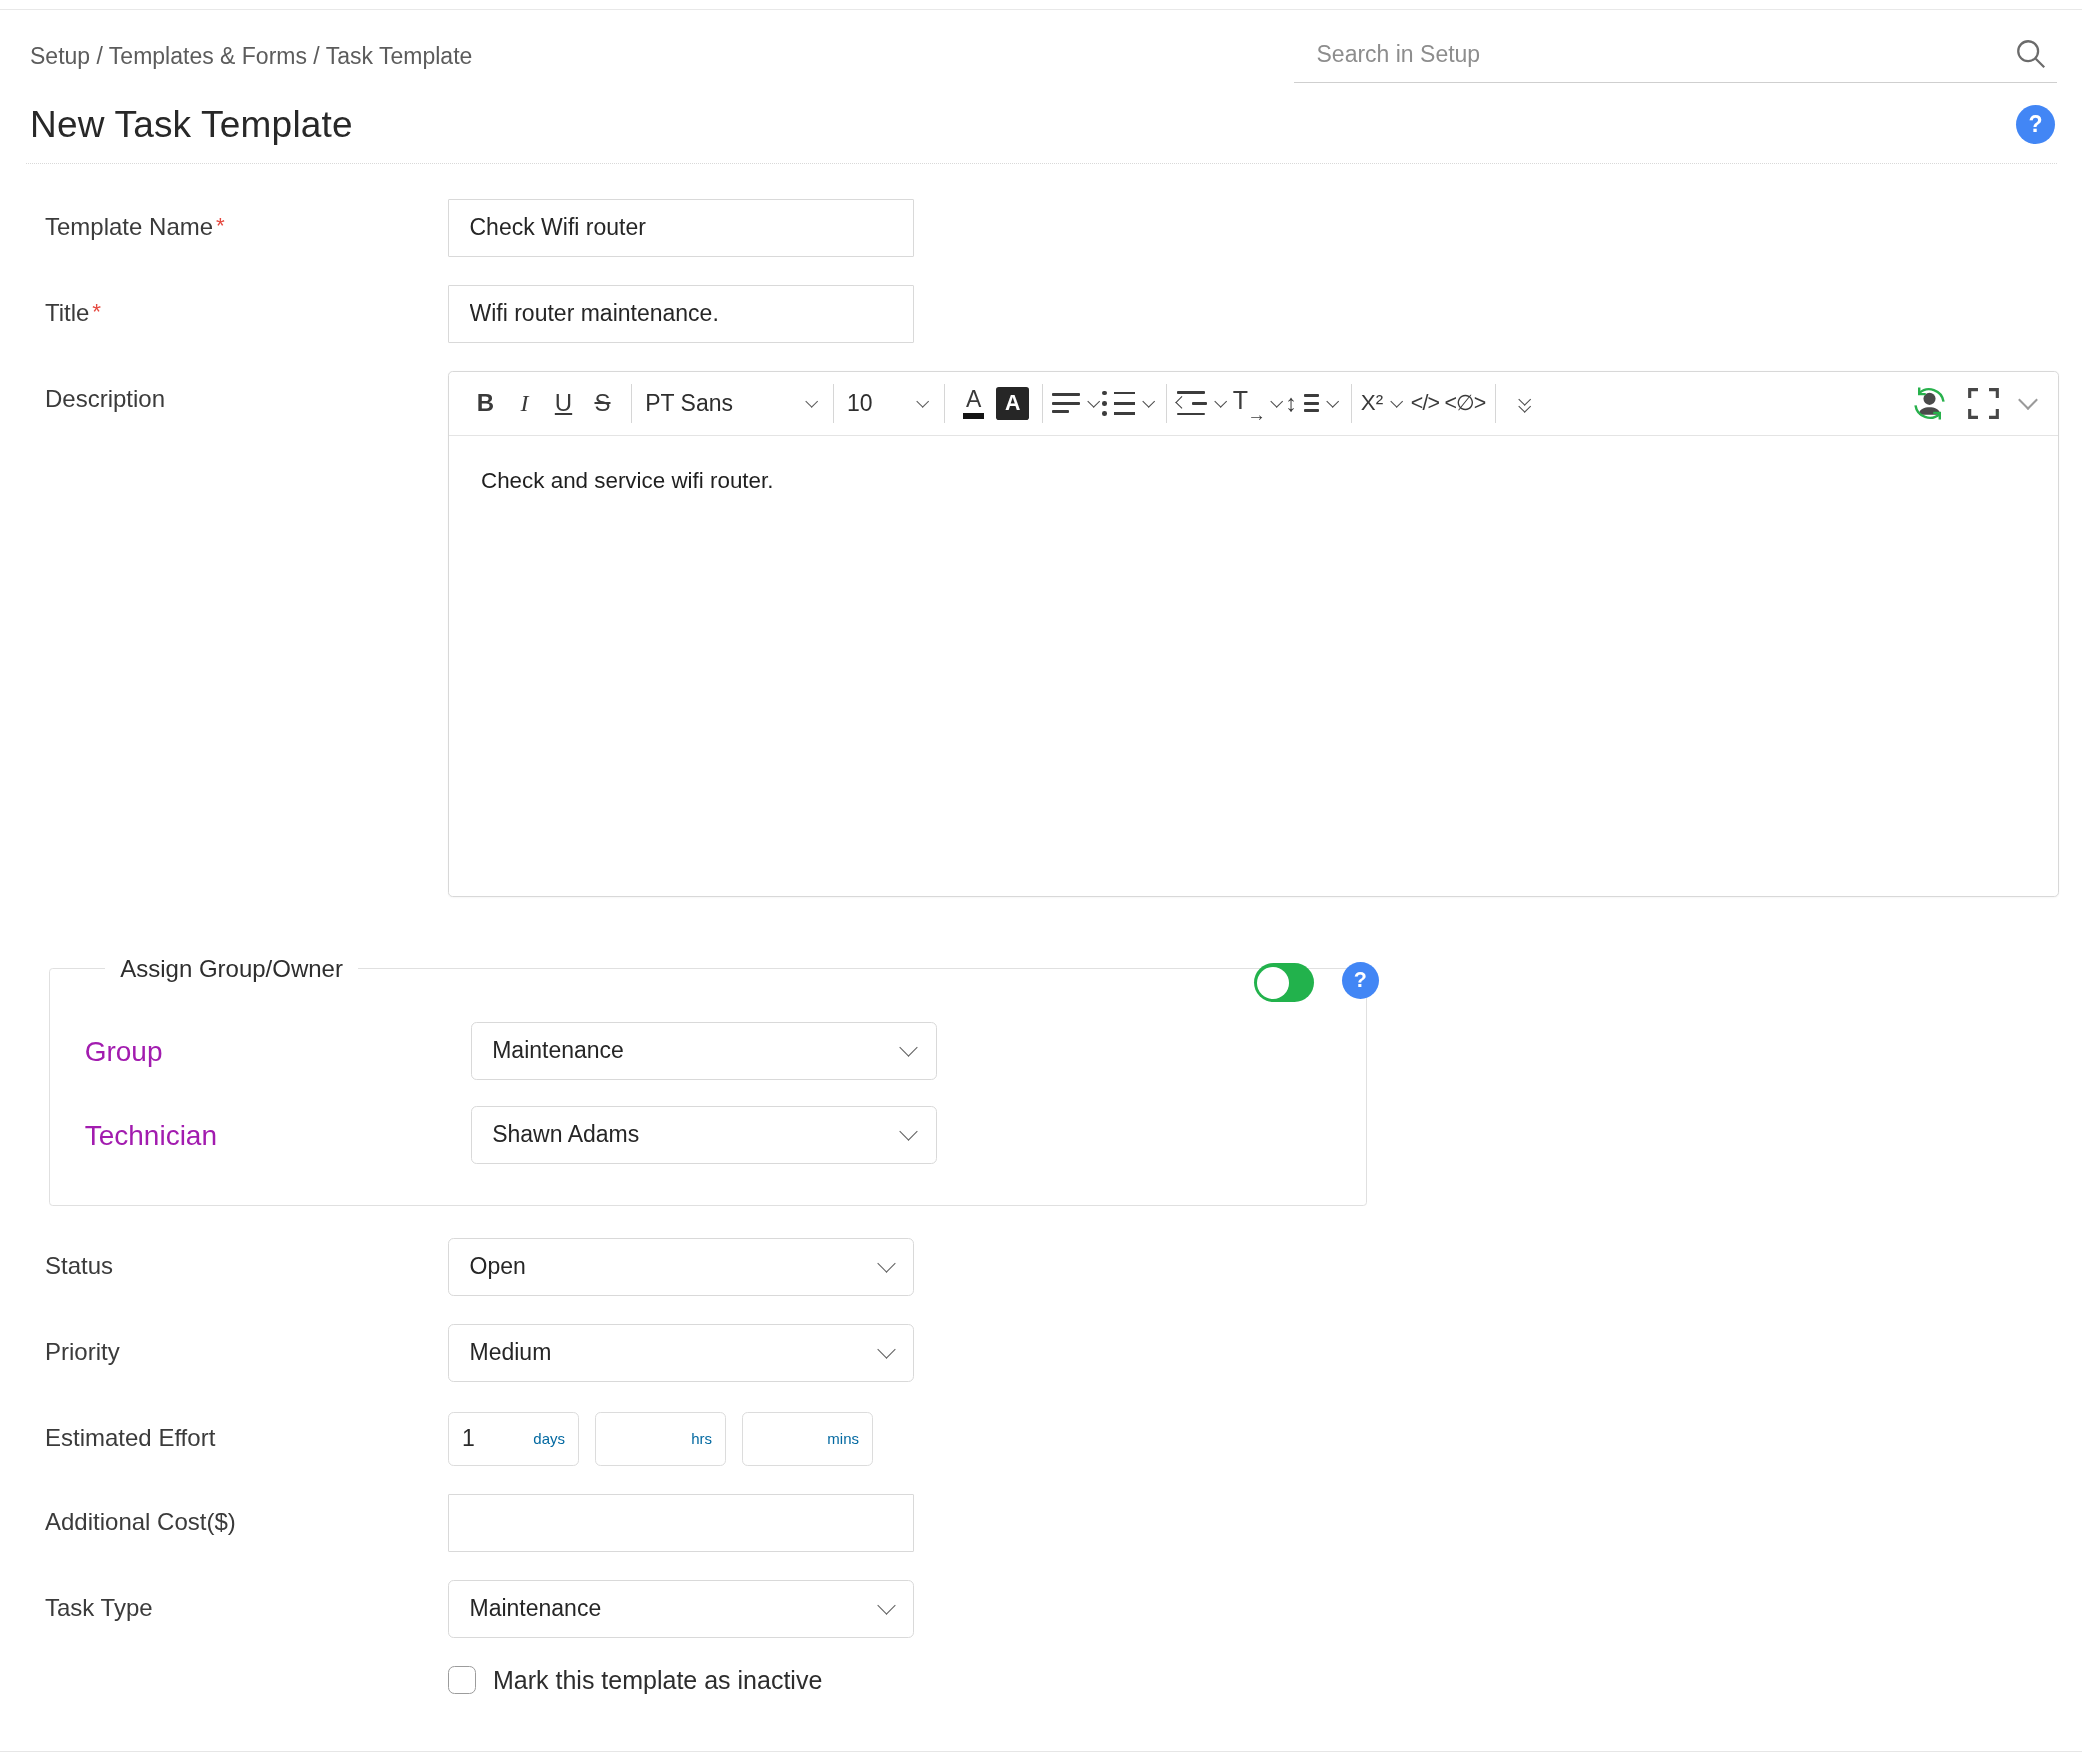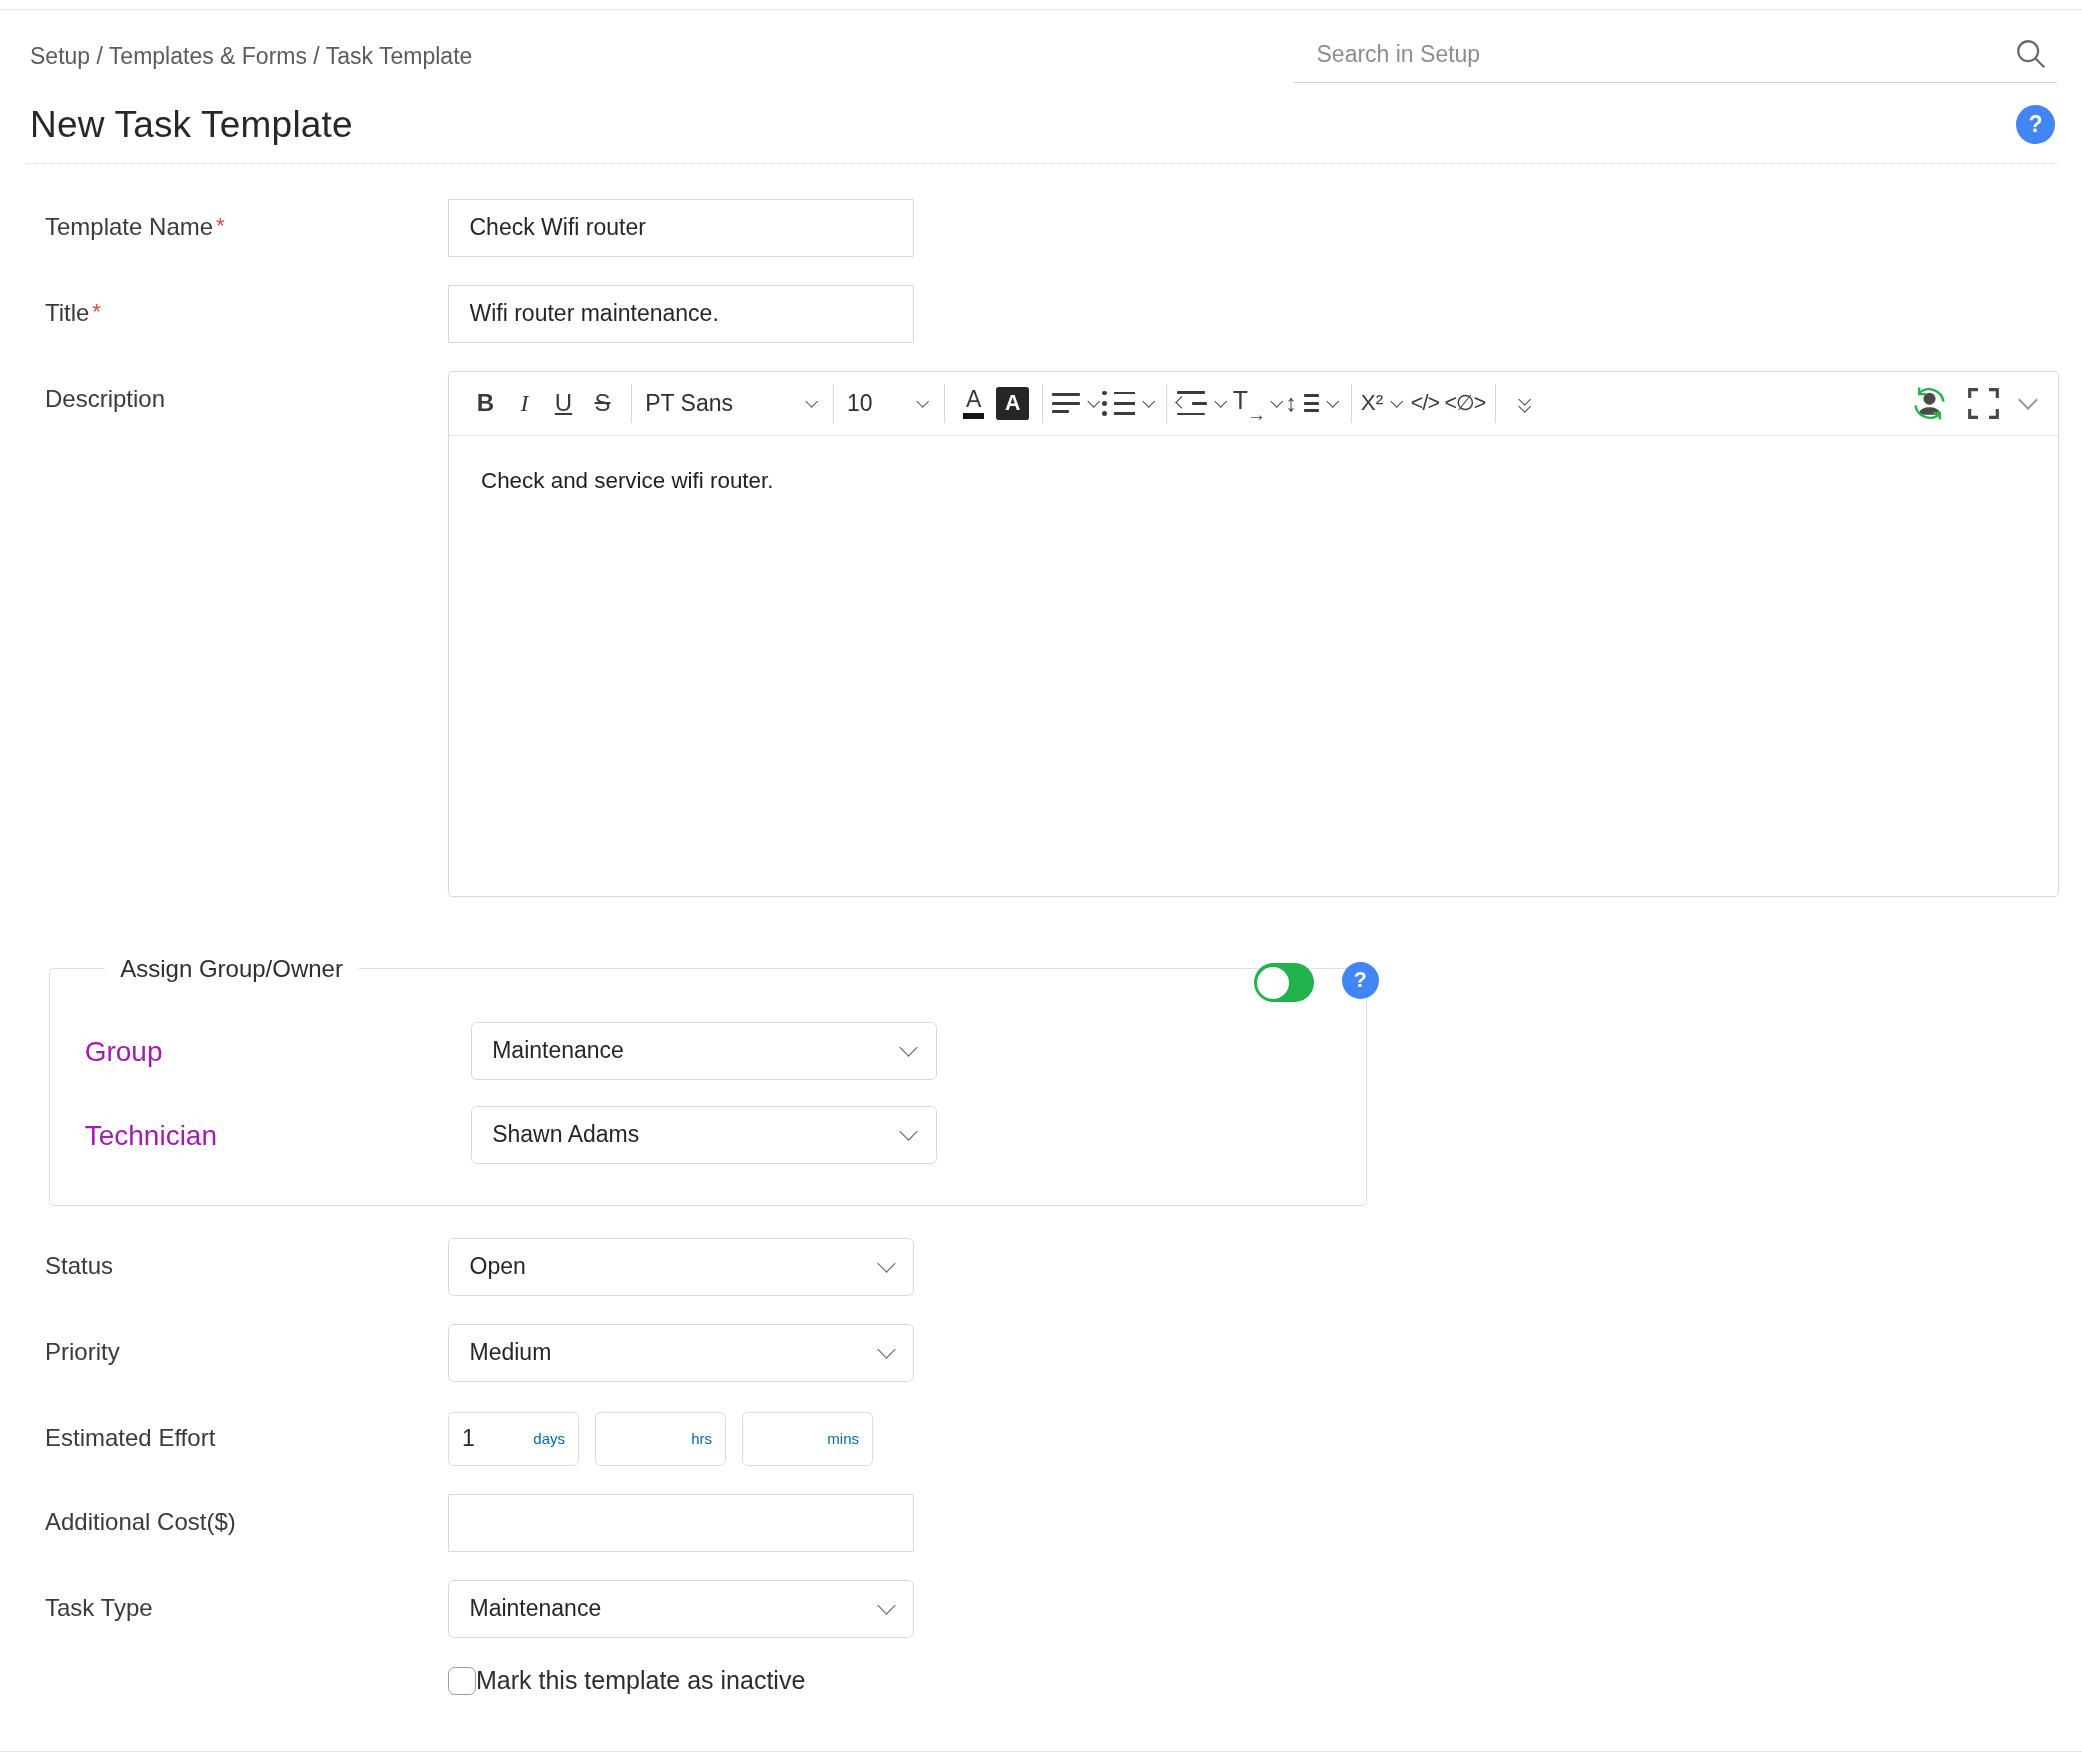--- a/index.html
+++ b/index.html
@@ -95,21 +95,21 @@
 
   
   .effort{display:flex;gap:16px;padding-top:1.9px;}
   .ebox{width:131px;height:54px;border:0.9px solid #dcdcdc;border-radius:5.6px;display:flex;
         align-items:center;justify-content:space-between;padding:0 13px;box-sizing:border-box;
         cursor:text;}
   .ebox .val{font-size:23px;color:#2b2b2b;min-width:9.3px;}
   .ebox .unit{font-size:15px;color:#0369a1;}
 
   
-  .cbrow{display:flex;align-items:flex-end;margin:0 0 0 403px;}
+  .cbrow{display:flex;align-items:flex-start;gap:17px;margin:0 0 0 403px;}
   .cbox{width:28px;height:28px;border:1.9px solid #9c9c9c;border-radius:6.5px;background:#fff;
         box-sizing:border-box;cursor:pointer;flex:0 0 auto;}
   .cblabel{font-size:25px;color:#2d2d2d;}
 
   
   .footrule{margin-top:56px;border-top:0.9px solid #e6e6e6;}
   .actions{display:flex;justify-content:center;gap:20.5px;padding-top:24px;}
 </style>
 </head>
 <body>

